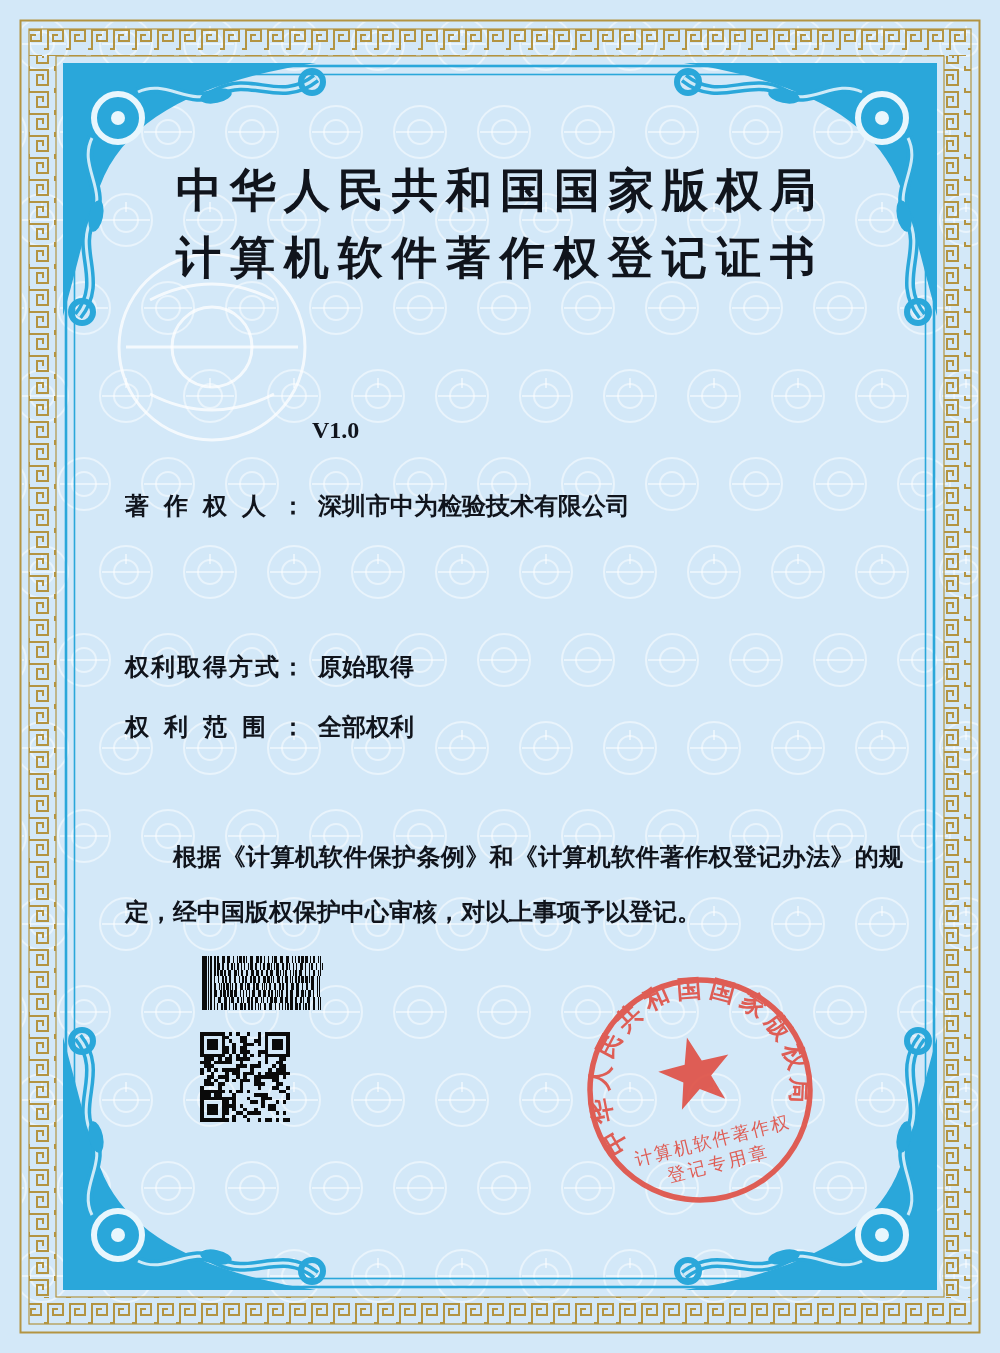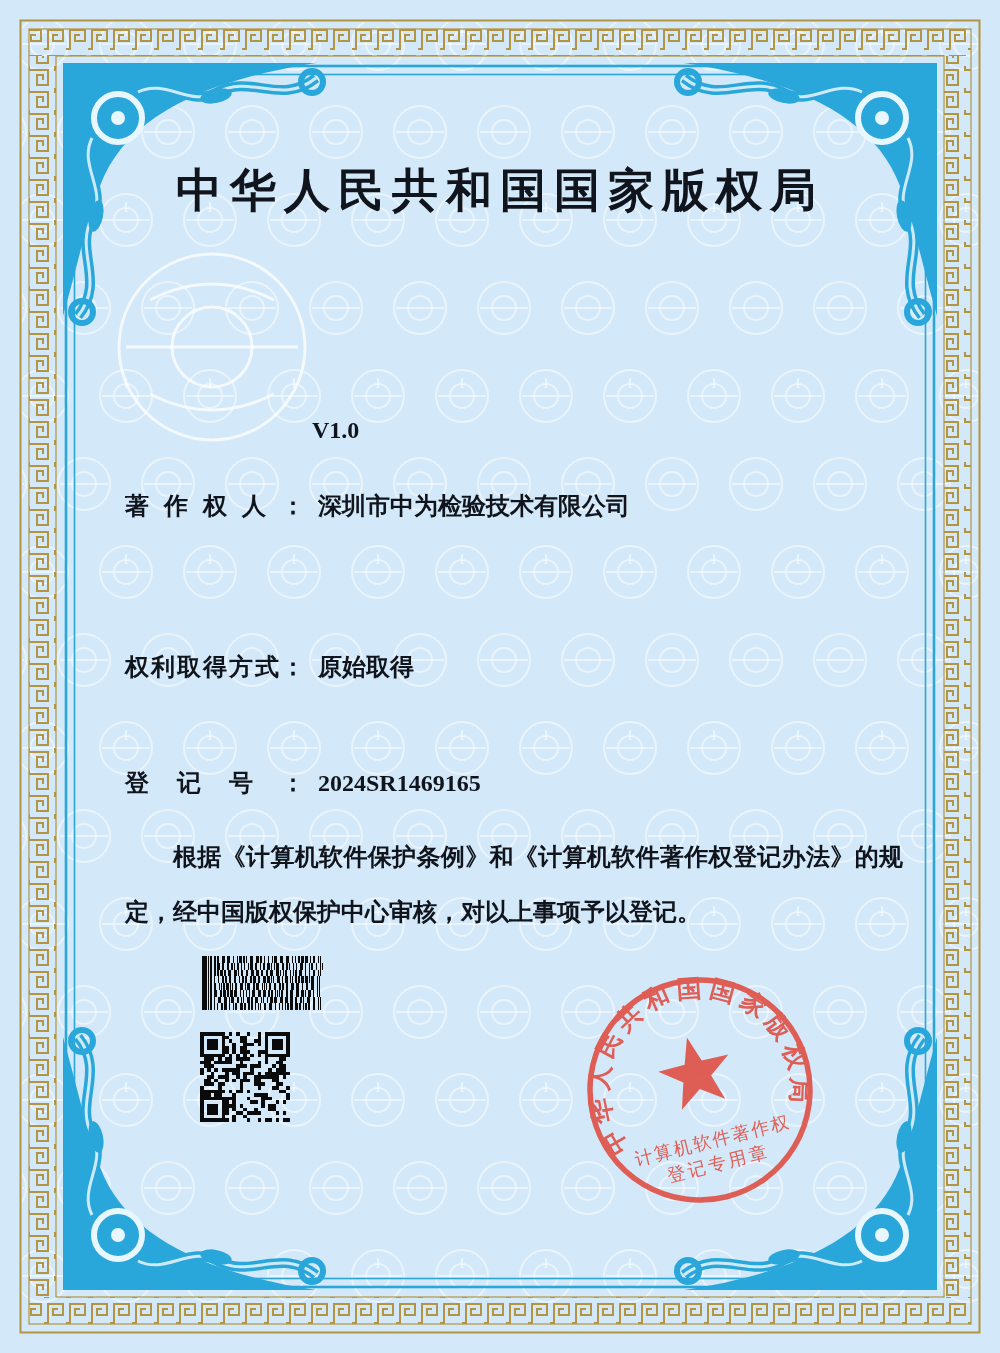--- a/index.html
+++ b/index.html
@@ -96,39 +96,40 @@
 
     <g>
       <use href="#fl" transform="translate(66,66)"></use>
       <use href="#fl" transform="translate(934,66) scale(-1,1)"></use>
       <use href="#fl" transform="translate(66,1287) scale(1,-1)"></use>
       <use href="#fl" transform="translate(934,1287) scale(-1,-1)"></use>
     </g>
   </svg>
 
   <div class="abs title title1">中华人民共和国国家版权局</div>
+  <div class="abs title title2">计算机软件著作权登记证书</div>
 
 
   <div class="abs version">V1.0</div>
 
   <div class="abs row" style="top:651px">
     <span class="lbl">权利取得方式：</span>
     <span class="val">原始取得</span>
   </div>
 
   <div class="abs row" style="top:490px">
     <span class="lbl">著作权人：</span>
     <span class="val">深圳市中为检验技术有限公司</span>
   </div>
 
-
-  <div class="abs row" style="top:767px">
-    <span class="lbl">登记号：</span>
-    <span class="val">2024SR1469165</span>
+  <div class="abs row" style="top:711px">
+    <span class="lbl">权利范围：</span>
+    <span class="val">全部权利</span>
   </div>
+
 
   <div class="abs statement">根据《计算机软件保护条例》和《计算机软件著作权登记办法》的规定，经中国版权保护中心审核，对以上事项予以登记。</div>
 
   <div class="abs barcode">
       <div class="bc-row">
         <span style="width: 5px; background: rgb(10, 10, 10);"></span>
         <span style="width: 1px; background: transparent;"></span>
         <span style="width: 1px; background: rgb(10, 10, 10);"></span>
         <span style="width: 1px; background: transparent;"></span>
         <span style="width: 2px; background: rgb(10, 10, 10);"></span>

